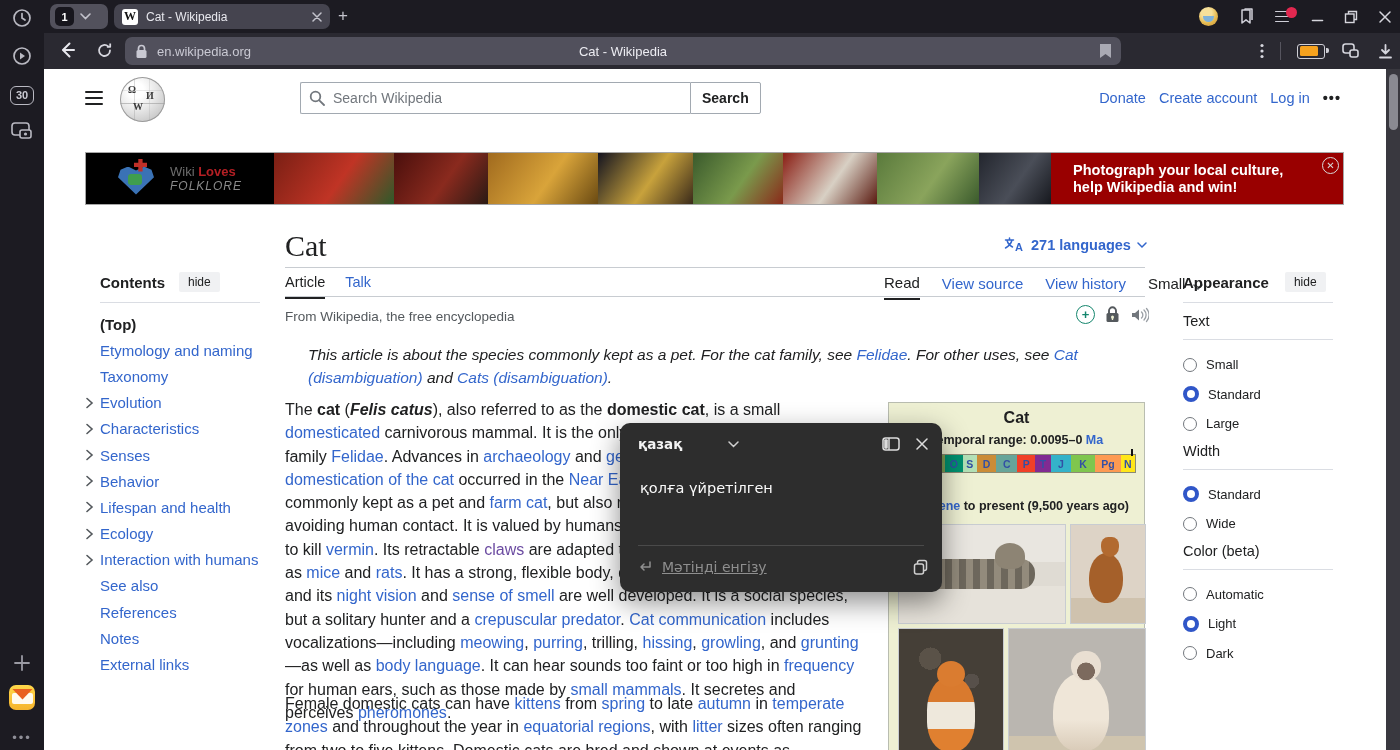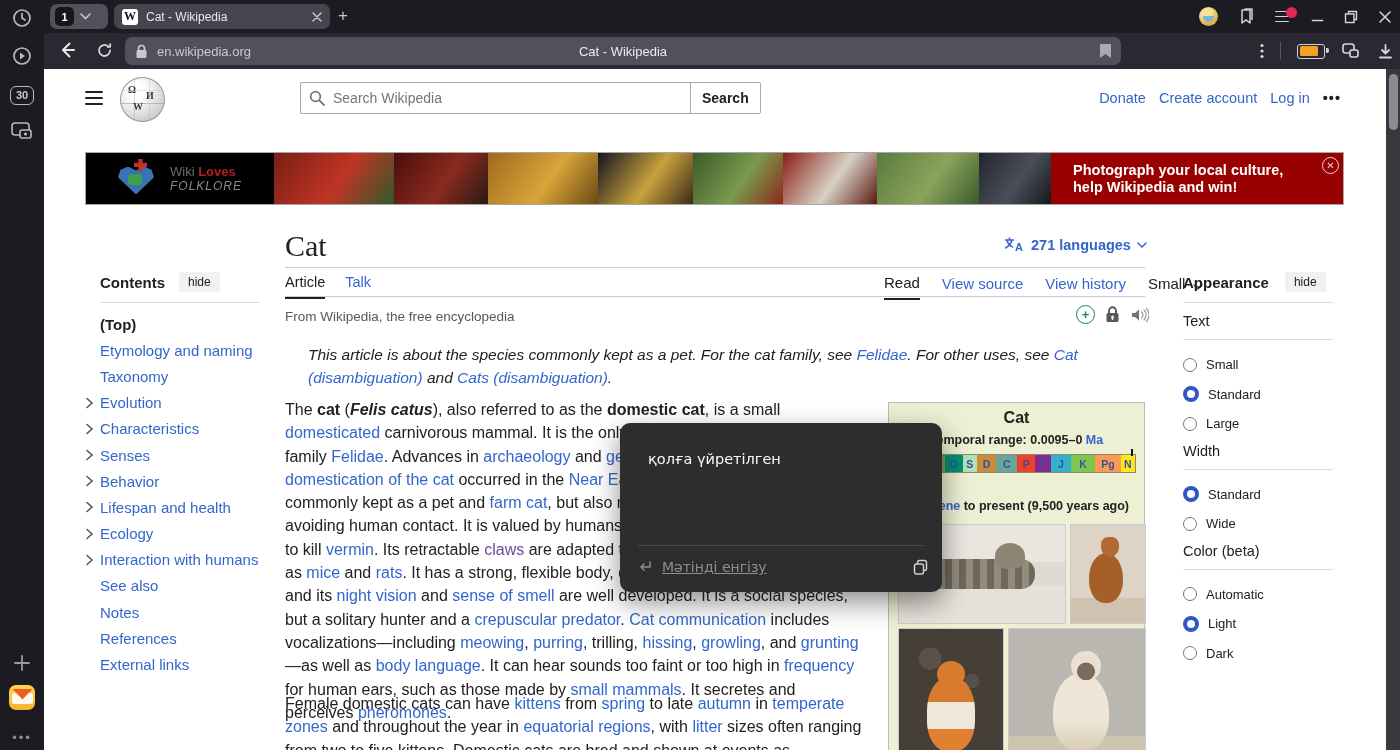--- a/index.html
+++ b/index.html
@@ -168,21 +168,21 @@
   .radio{width:14px;height:14px;border:1px solid #72777d;border-radius:50%;box-sizing:border-box;background:#fff;}
   .radio.sel{border:4.6px solid #3056c8;width:16px;height:16px;}
 
   
   .popup{left:576px;top:354px;width:322px;height:169px;background:#2d2d2d;border-radius:10px;z-index:25;
     box-shadow:0 10px 28px rgba(0,0,0,.45);color:#fff;font-family:"DejaVu Sans",sans-serif;}
   .pp-head{display:flex;align-items:center;padding:13px 14px 0 18px;}
   .pp-lang{font-size:13.5px;font-weight:bold;color:#f2f2f2;}
   .pp-chev{margin-left:46px;color:#cfcfcf;}
   .pp-icons{margin-left:auto;display:flex;gap:16px;align-items:center;color:#dcdcdc;}
-  .pp-body{padding:28px 28px 0;font-size:14.5px;color:#fafafa;}
+  .pp-body{padding:28px 20px 0;font-size:14.5px;color:#fafafa;}
   .pp-div{position:absolute;left:18px;right:18px;top:122px;height:1px;background:#4a4a4a;}
   .pp-foot{position:absolute;left:18px;right:14px;top:136px;display:flex;align-items:center;gap:10px;color:#8f8f8f;font-size:14px;text-decoration:underline;}
   .pp-copy{margin-left:auto;color:#cfcfcf;}
 
   svg{display:block;}
 </style>
 </head>
 <body>
 
 <div class="screen">
@@ -484,24 +484,24 @@
               <svg width="9" height="12" viewBox="0 0 9 12">
                 <path d="M2 1.5l5 4.5-5 4.5" fill="none" stroke="#54595d" stroke-width="1.6" stroke-linecap="round"></path>
               </svg>
             </span>
             <span class="lbl">Interaction with humans</span>
           </div>
           <div class="toc-item">
             <span class="lbl">See also</span>
           </div>
           <div class="toc-item">
+            <span class="lbl">References</span>
+          </div>
+          <div class="toc-item">
             <span class="lbl">Notes</span>
-          </div>
-          <div class="toc-item">
-            <span class="lbl">References</span>
           </div>
           <div class="toc-item">
             <span class="lbl">External links</span>
           </div>
         </div>
     </div>
 
     <div class="abs infobox">
       <div class="ib-title">Cat</div>
       <div class="ib-temporal">
@@ -576,20 +576,36 @@
             <span>Light</span>
           </div>
           <div class="ap-opt">
             <span class="radio"></span>
             <span>Dark</span>
           </div>
         </div>
     </div>
 
     <div class="abs popup">
+      <div class="pp-head">
+        <span class="pp-lang">қазақ</span>
+        <svg class="pp-chev" width="11" height="7" viewBox="0 0 11 7">
+            <path d="M1 1l4.5 4.5L10 1" fill="none" stroke="#cfcfcf" stroke-width="1.5" stroke-linecap="round"></path>
+          </svg>
+        <div class="pp-icons">
+          <svg width="18" height="14" viewBox="0 0 18 14">
+              <rect x="1" y="1" width="16" height="12" rx="2.5" fill="none" stroke="#dcdcdc" stroke-width="1.5"></rect>
+              <path d="M7 1v12" stroke="#dcdcdc" stroke-width="1.5"></path>
+              <rect x="2.2" y="2.2" width="3.6" height="9.6" rx="1" fill="#dcdcdc"></rect>
+            </svg>
+          <svg width="12" height="12" viewBox="0 0 12 12">
+              <path d="M1 1l10 10M11 1L1 11" stroke="#dcdcdc" stroke-width="1.5" stroke-linecap="round"></path>
+            </svg>
+        </div>
+      </div>
       <div class="pp-body">қолға үйретілген</div>
       <div class="pp-div"></div>
       <div class="pp-foot">
         <svg width="14" height="12" viewBox="0 0 14 12">
             <path d="M12 1v5H3M6 3L3 6l3 3" fill="none" stroke="#8f8f8f" stroke-width="1.5" stroke-linecap="round" stroke-linejoin="round"></path>
           </svg>
         <span>Мәтінді енгізу</span>
         <svg class="pp-copy" width="15" height="16" viewBox="0 0 15 16">
             <rect x="4.5" y="1.5" width="9" height="10" rx="2" fill="none" stroke="#cfcfcf" stroke-width="1.5"></rect>
             <rect x="1.5" y="5" width="9" height="10" rx="2" fill="#2d2d2d" stroke="#cfcfcf" stroke-width="1.5"></rect>

